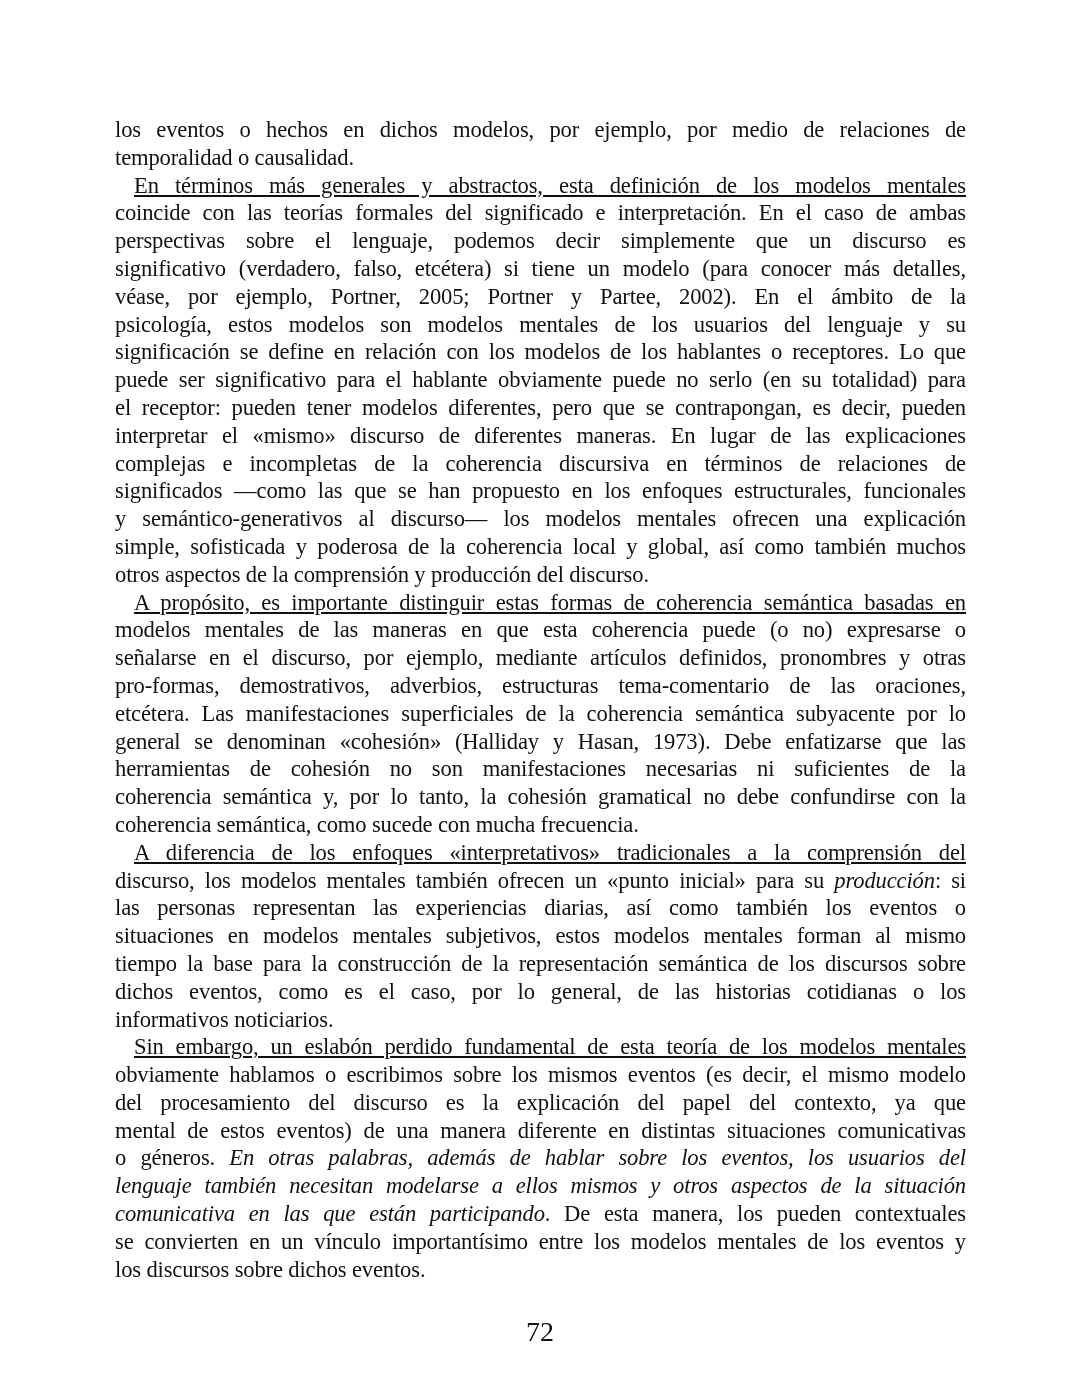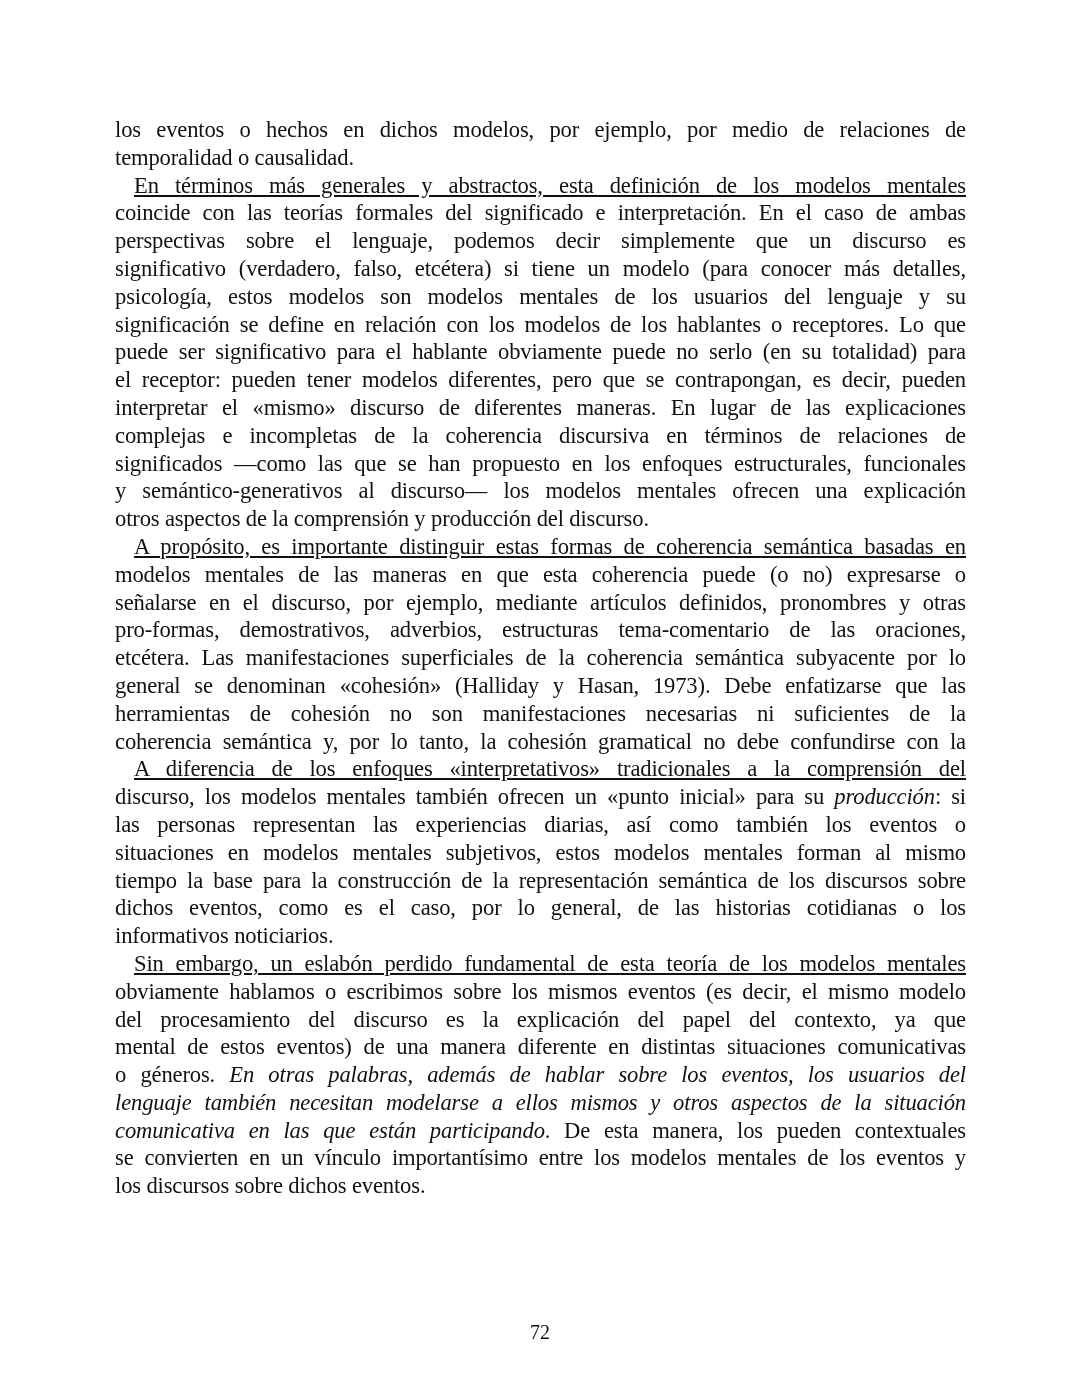--- a/index.html
+++ b/index.html
@@ -40,59 +40,62 @@
     }
     .line .it {
       font-style: italic;
     }
     .page-number {
       position: absolute;
       left: 0;
       width: 1080px;
       top: 1317px;
       text-align: center;
-      font-size: 20px;
+      font-size: 28px;
       line-height: 30px;
     }
   </style>
 </head>
 <body>
 
 <div class="page">
 
   <div class="paragraph">
     <span class="line">los eventos o hechos en dichos modelos, por ejemplo, por medio de relaciones de</span>
     <span class="line last">temporalidad o causalidad.</span>
   </div>
 
   <div class="paragraph">
     <span class="line indent">En términos más generales y abstractos, esta definición de los modelos mentales</span>
     <span class="line">coincide con las teorías formales del significado e interpretación. En el caso de ambas</span>
     <span class="line">perspectivas sobre el lenguaje, podemos decir simplemente que un discurso es</span>
     <span class="line">significativo (verdadero, falso, etcétera) si tiene un modelo (para conocer más detalles,</span>
+    <span class="line">véase, por ejemplo, Portner, 2005; Portner y Partee, 2002). En el ámbito de la</span>
     <span class="line">psicología, estos modelos son modelos mentales de los usuarios del lenguaje y su</span>
     <span class="line">significación se define en relación con los modelos de los hablantes o receptores. Lo que</span>
     <span class="line">puede ser significativo para el hablante obviamente puede no serlo (en su totalidad) para</span>
     <span class="line">el receptor: pueden tener modelos diferentes, pero que se contrapongan, es decir, pueden</span>
     <span class="line">interpretar el «mismo» discurso de diferentes maneras. En lugar de las explicaciones</span>
     <span class="line">complejas e incompletas de la coherencia discursiva en términos de relaciones de</span>
     <span class="line">significados —como las que se han propuesto en los enfoques estructurales, funcionales</span>
     <span class="line">y semántico-generativos al discurso— los modelos mentales ofrecen una explicación</span>
+    <span class="line">simple, sofisticada y poderosa de la coherencia local y global, así como también muchos</span>
     <span class="line last">otros aspectos de la comprensión y producción del discurso.</span>
   </div>
 
   <div class="paragraph">
     <span class="line indent">A propósito, es importante distinguir estas formas de coherencia semántica basadas en</span>
     <span class="line">modelos mentales de las maneras en que esta coherencia puede (o no) expresarse o</span>
     <span class="line">señalarse en el discurso, por ejemplo, mediante artículos definidos, pronombres y otras</span>
     <span class="line">pro-formas, demostrativos, adverbios, estructuras tema-comentario de las oraciones,</span>
     <span class="line">etcétera. Las manifestaciones superficiales de la coherencia semántica subyacente por lo</span>
     <span class="line">general se denominan «cohesión» (Halliday y Hasan, 1973). Debe enfatizarse que las</span>
     <span class="line">herramientas de cohesión no son manifestaciones necesarias ni suficientes de la</span>
     <span class="line">coherencia semántica y, por lo tanto, la cohesión gramatical no debe confundirse con la</span>
+    <span class="line last">coherencia semántica, como sucede con mucha frecuencia.</span>
   </div>
 
   <div class="paragraph">
     <span class="line indent">A diferencia de los enfoques «interpretativos» tradicionales a la comprensión del</span>
     <span class="line"><span>discurso, los modelos mentales también ofrecen un «punto inicial» para su </span><span class="it">producción</span><span>: si</span></span>
     <span class="line">las personas representan las experiencias diarias, así como también los eventos o</span>
     <span class="line">situaciones en modelos mentales subjetivos, estos modelos mentales forman al mismo</span>
     <span class="line">tiempo la base para la construcción de la representación semántica de los discursos sobre</span>
     <span class="line">dichos eventos, como es el caso, por lo general, de las historias cotidianas o los</span>
     <span class="line last">informativos noticiarios.</span>

